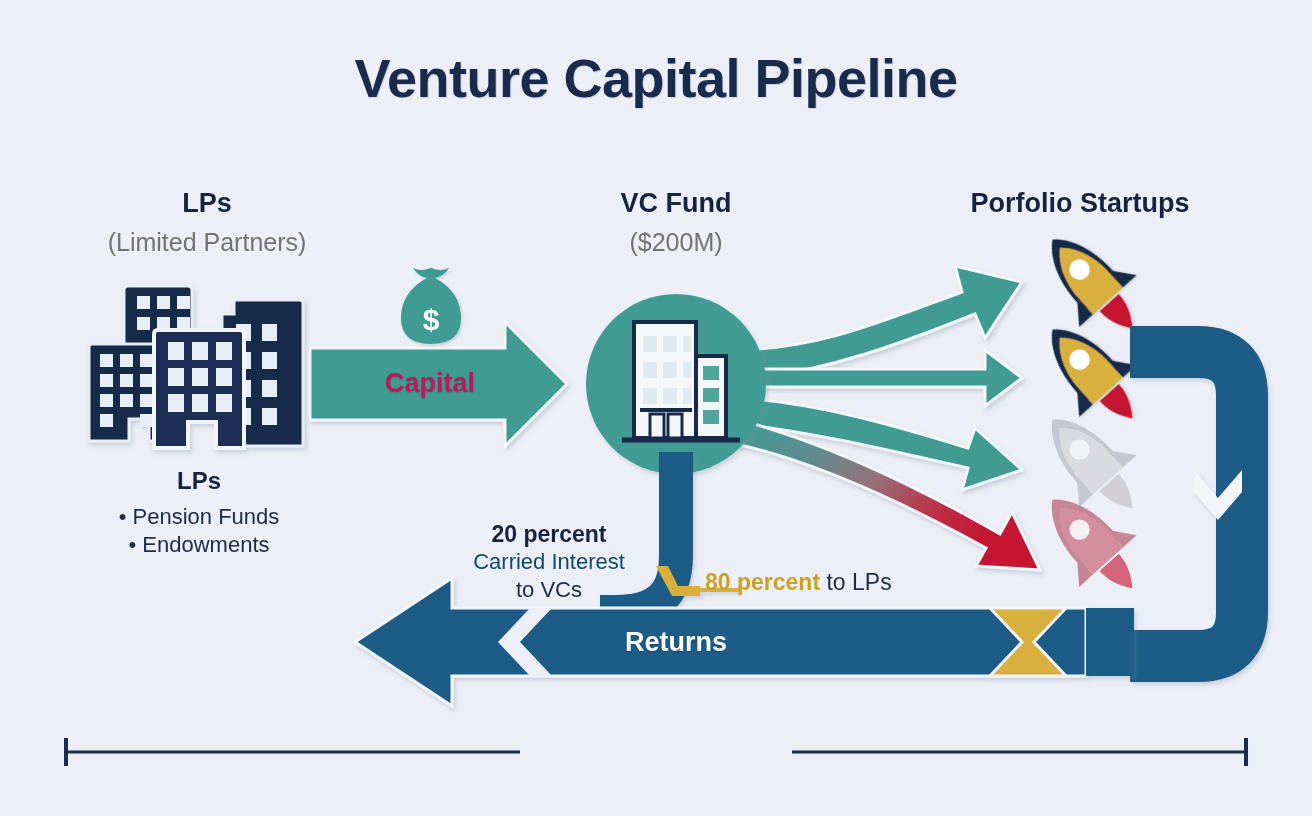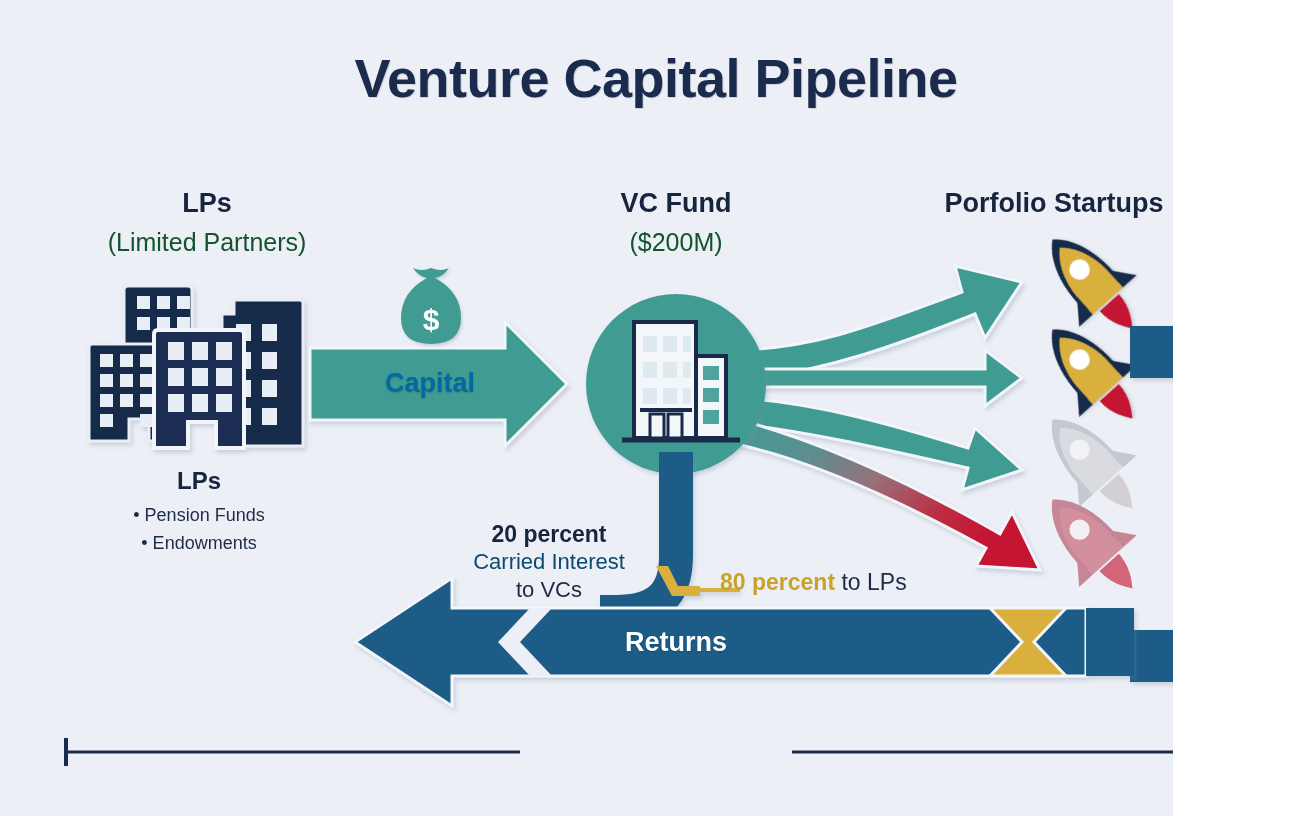--- a/index.html
+++ b/index.html
@@ -2,21 +2,21 @@
 <html><head>
 <meta charset="utf-8">
 <style>
   html, body {
     margin: 0;
     padding: 0;
     background: #ffffff;
   }
   #stage {
     position: relative;
-    width: 1173px;
+    width: 1312px;
     height: 816px;
     background: #eceff5;
     font-family: "Liberation Sans", sans-serif;
     overflow: hidden;
   }
   #vec {
     position: absolute;
     left: 0; top: 0;
     width: 1312px;
     height: 816px;
@@ -37,60 +37,59 @@
     color: #1b2b4d;
     text-shadow: 1px 1px 0 rgba(140,150,170,0.30);
   }
   .node-head {
     font-size: 27px;
     font-weight: bold;
   }
   .node-sub {
     font-size: 25px;
     font-weight: normal;
-    color: #14532d;
+    color: #737373;
   }
   #lps-head { left: 207px; top: 188px; }
   #lps-sub  { left: 207px; top: 228px; }
   #vc-head  { left: 676px; top: 188px; }
   #vc-sub   { left: 676px; top: 228px; }
-  #ps-head  { left: 1054px; top: 188px; }
+  #ps-head  { left: 1080px; top: 188px; }
 
   #lps-list-head {
     left: 199px; top: 468px;
     font-size: 24px; font-weight: bold;
   }
   .lps-item {
     left: 199px;
-    font-size: 18px;
+    font-size: 22px;
     color: #1d2b45;
   }
   #lps-i0 { top: 505px; }
   #lps-i1 { top: 533px; }
   #lps-i2 { top: 561px; }
 
   #carry-pct {
     left: 549px; top: 522px;
     font-size: 23px; font-weight: bold;
   }
   #carry-l1 { left: 549px; top: 550px; font-size: 22px; color:#0c4a6e; }
   #carry-l2 { left: 549px; top: 578px; font-size: 22px; color:#1d2b45; }
 
   #lp-split {
     left: 705px; top: 570px;
     font-size: 23px;
     transform: none;
-    margin-left: 15px;
   }
   #lp-split .gold { color: #c9a227; font-weight: bold; }
   #lp-split .nav  { color: #1d2b45; font-weight: normal; }
 
   #capital-lbl {
     left: 430px; top: 368px;
-    font-size: 27px; font-weight: bold; color: #0369a1;
+    font-size: 27px; font-weight: bold; color: #be185d;
     text-shadow: 0 1px 2px rgba(0,0,0,0.18);
   }
   #returns-lbl {
     left: 676px; top: 627px;
     font-size: 27px; font-weight: bold; color: #ffffff;
     text-shadow: 0 1px 2px rgba(0,0,0,0.18);
   }
   #lifecycle-lbl {
     left: 656px; top: 738px;
     font-size: 21px; color: #1d2b45;

